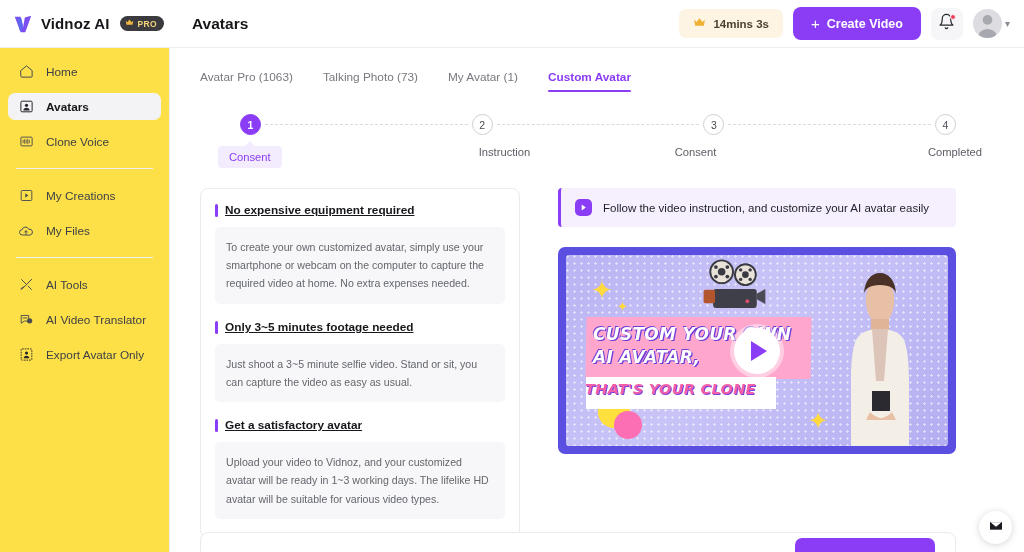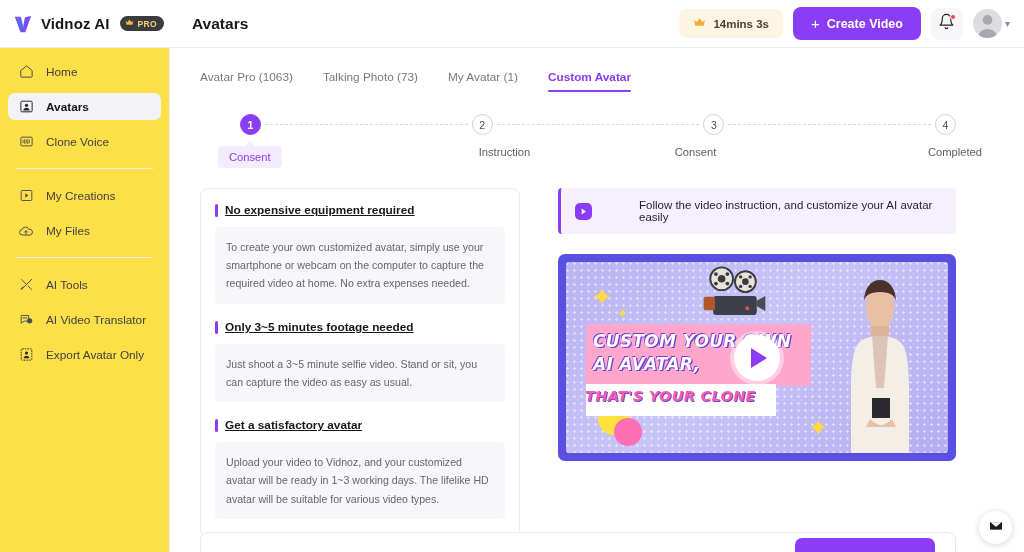--- a/index.html
+++ b/index.html
@@ -133,21 +133,21 @@
 
   .notice {
     display: flex; align-items: center; gap: 11px;
     background: #f6effe; border-left: 3px solid #8b3cf5;
     border-radius: 4px; padding: 11px 14px;
   }
   .notice-icon {
     width: 17px; height: 17px; border-radius: 5px; background: #8b3cf5;
     display: flex; align-items: center; justify-content: center; flex: none;
   }
-  .notice-text { font-size: 11.5px; color: #1f2024; margin-left: 36px; }
+  .notice-text { font-size: 11.5px; color: #1f2024; }
 
   
   .video-card {
     margin-top: 20px; width: 100%; height: 207px;
     border-radius: 7px; overflow: hidden; position: relative;
     background: #5a4fe0; cursor: pointer;
   }
   .video-inner {
     position: absolute; inset: 8px; border-radius: 3px;
     background:

